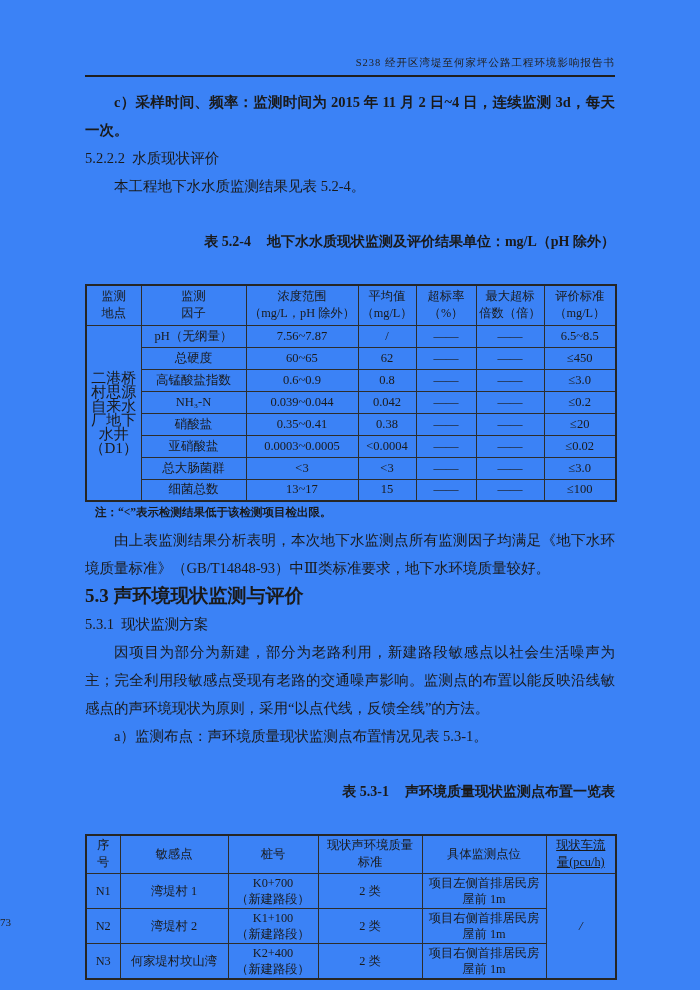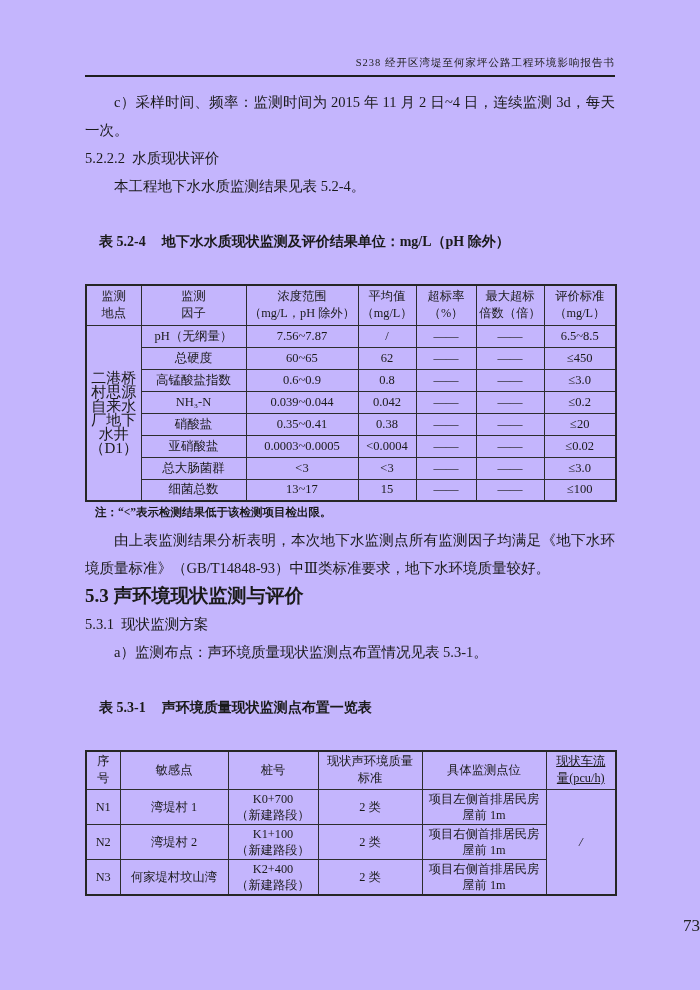--- a/index.html
+++ b/index.html
@@ -7,52 +7,52 @@
   body {
     width: 700px; height: 990px;
     background: #ffffff;
     color: #1a1a1a;
     font-family: "Liberation Serif", "DejaVu Serif", serif;
   }
   .page {
     position: relative;
     width: 700px; height: 990px;
     padding: 56px 85px 0 85px;
-    background: #c4b5fd;
+    background: #3b82f6;
     overflow: hidden;
   }
   
   .running-header {
     text-align: right;
     font-size: 10.5px;
     letter-spacing: 1px;
     color: #222;
     padding-bottom: 5px;
     border-bottom: 2px solid #1f1f1f;
     line-height: 14px;
   }
   
   .para {
     font-size: 14.5px;
     line-height: 28px;
     text-align: justify;
     margin: 0;
     text-indent: 2em;
   }
-  .para-c { margin-top: 11px; }
+  .para-c { margin-top: 11px; font-weight: bold; }
   .heading {
     font-size: 14.5px;
     line-height: 28px;
     margin: 0;
     font-weight: normal;
     white-space: pre-wrap;
   }
   .heading-bold { font-weight: bold; font-size: 19px; }
   .tbl-caption {
-    text-align: left;
+    text-align: right;
     font-weight: bold;
     font-size: 14px;
     line-height: 28px;
     white-space: pre-wrap;
   }
   .tbl-caption .cap-text { margin-left: 16px; }
   
   table {
     border-collapse: collapse;
     width: 100%;
@@ -78,22 +78,22 @@
     margin: 1px 0 5px 10px;
   }
   .t531 th { font-size: 12.3px; line-height: 17px; height: 38px; }
   .t531 td { font-size: 12.3px; height: 31px; line-height: 16px; }
   .t531 th.u { text-decoration: underline; }
   .t531 td.slash { font-style: italic; font-size: 13px; }
   .page-num {
     position: absolute;
     top: 916px; left: 0;
     width: 100%;
-    text-align: right;
-    font-size: 17px;
+    text-align: left;
+    font-size: 11px;
     color: #222;
   }
 </style>
 </head>
 <body>
 
 <div class="page">
 
   <div class="running-header">
     <span>S238 经开区湾堤至何家坪公路工程环境影响报告书</span>
@@ -208,20 +208,21 @@
     </tbody>
   </table>
 
   <div class="note-line">注：“&lt;”表示检测结果低于该检测项目检出限。</div>
 
   <p class="para">由上表监测结果分析表明，本次地下水监测点所有监测因子均满足《地下水环境质量标准》（GB/T14848-93）中Ⅲ类标准要求，地下水环境质量较好。</p>
 
   <h2 class="heading heading-bold">5.3 声环境现状监测与评价</h2>
   <h3 class="heading">5.3.1  现状监测方案</h3>
 
+  <p class="para">因项目为部分为新建，部分为老路利用，新建路段敏感点以社会生活噪声为主；完全利用段敏感点受现有老路的交通噪声影响。监测点的布置以能反映沿线敏感点的声环境现状为原则，采用“以点代线，反馈全线”的方法。</p>
   <p class="para">a）监测布点：声环境质量现状监测点布置情况见表 5.3-1。</p>
 
   <div class="tbl-caption">
     <span>表 5.3-1</span><span class="cap-text">声环境质量现状监测点布置一览表</span>
   </div>
 
   <table class="t531">
     <colgroup>
       <col style="width:34px">
         <col style="width:108px">

